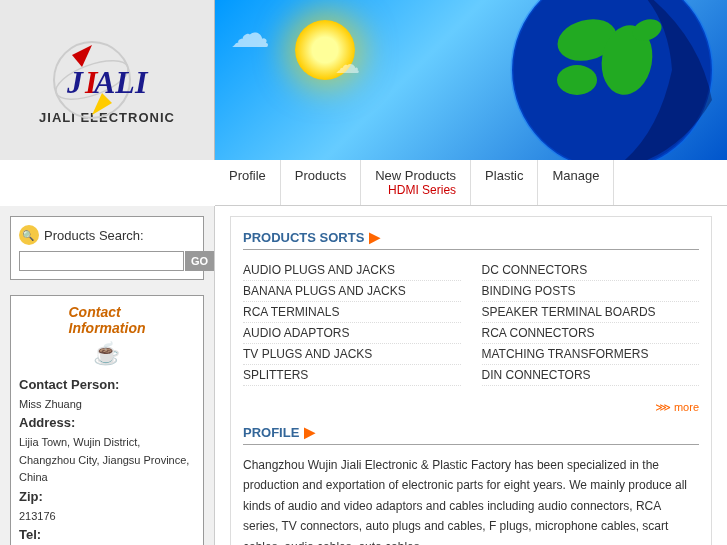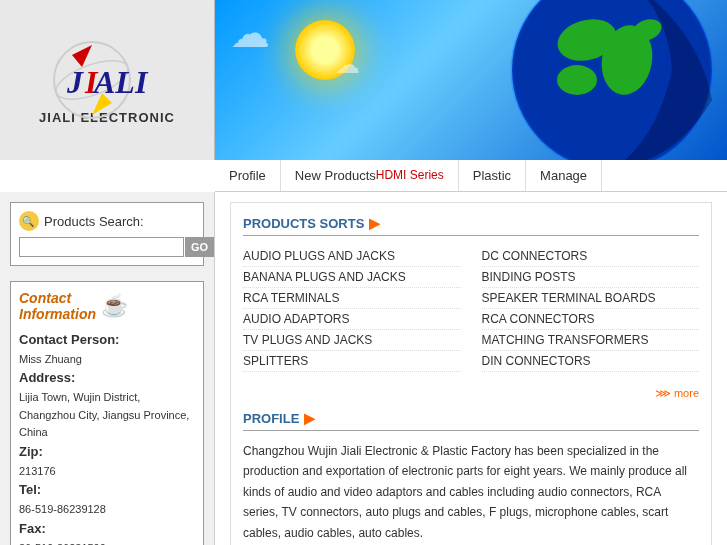--- a/index.html
+++ b/index.html
@@ -7,37 +7,37 @@
 
     #wrapper { width: 727px; background: #fff; }
 
     
     #header { display: flex; height: 160px; background: #ddd; }
     #logo-area { width: 215px; background: #e8e8e8; display: flex; flex-direction: column; align-items: center; justify-content: center; border-right: 1px solid #bbb; }
     #logo-img { width: 140px; height: 80px; position: relative; }
     #banner { flex: 1; background: linear-gradient(135deg, #0099ff 0%, #66ccff 40%, #0055cc 100%); position: relative; overflow: hidden; }
     .banner-sun { position: absolute; top: 20px; left: 80px; width: 60px; height: 60px; border-radius: 50%; background: radial-gradient(circle, #ffff99 30%, #ffcc00 70%, rgba(255,200,0,0) 100%); box-shadow: 0 0 30px 10px rgba(255,220,0,0.5); }
     .nav-item { padding: 8px 14px; font-size: 13px; color: #333; cursor: pointer; border-right: 1px solid #ddd; }
-    .nav-new { display: flex; flex-direction: row; align-items: flex-start; }
+    .nav-new { display: flex; flex-direction: column; align-items: flex-end; }
     .nav-new-sub { color: #cc0000; font-size: 12px; }
 
     
     #main { display: flex; min-height: 350px; }
 
     
     #sidebar { width: 215px; background: #f0f0f0; border-right: 1px solid #ccc; padding: 10px; }
     .search-box { background: #fff; border: 1px solid #999; padding: 8px; margin-bottom: 15px; }
     .search-title { display: flex; align-items: center; gap: 5px; margin-bottom: 6px; font-size: 13px; color: #333; }
     .search-icon-img { width: 20px; height: 20px; background: #f5c842; border-radius: 50%; display: inline-flex; align-items: center; justify-content: center; font-size: 10px; }
     .search-row { display: flex; gap: 1px; }
     .search-input { flex: 1; border: 1px solid #999; padding: 2px 4px; font-size: 12px; }
     .search-btn { background: #999; color: #fff; border: none; padding: 2px 6px; font-size: 11px; cursor: pointer; font-weight: bold; }
 
     .contact-box { background: #fff; border: 1px solid #999; padding: 8px; margin-bottom: 15px; }
-    .contact-header { display: flex; align-items: center; gap: 5px; margin-bottom: 8px; }
+    .contact-header { display: flex; align-items: center; gap: 5px; margin-bottom: 8px; flex-direction: column; }
     .contact-title-text { font-size: 14px; font-style: italic; color: #cc6600; font-weight: bold; }
     .contact-cup { font-size: 22px; }
     .contact-info { font-size: 11px; line-height: 1.6; color: #333; }
     .contact-info strong { font-size: 13px; }
 
     
     #content { flex: 1; padding: 10px 15px; background: #fff; }
     .content-inner { border: 1px solid #ddd; padding: 12px; min-height: 300px; }
 
     .section-title { font-size: 13px; font-weight: bold; color: #336699; border-bottom: 1px solid #a3a3a3; padding-bottom: 4px; margin-bottom: 10px; display: flex; align-items: center; gap: 5px; }
@@ -93,20 +93,21 @@
         <path d="M 115 30 Q 200 80 215 160 Q 180 220 115 230 Q 160 200 175 130 Q 170 60 115 30 Z" fill="rgba(0,0,50,0.35)"></path>
       </svg>
 
       <div style="position:absolute;top:10px;left:15px;color:rgba(255,255,255,0.6);font-size:40px;">☁</div>
       <div style="position:absolute;top:50px;left:120px;color:rgba(255,255,255,0.5);font-size:25px;">☁</div>
     </div>
   </div>
 
   <div style="display:flex;margin-left:215px;background:#fff;border-bottom:1px solid #ccc;">
     <div class="nav-item">Profile</div>
+    <div class="nav-item">Products</div>
     <div class="nav-item nav-new">
       <span>New Products</span>
       <span class="nav-new-sub">HDMI Series</span>
     </div>
     <div class="nav-item">Plastic</div>
     <div class="nav-item">Manage</div>
   </div>
 
   <div id="main">
 

